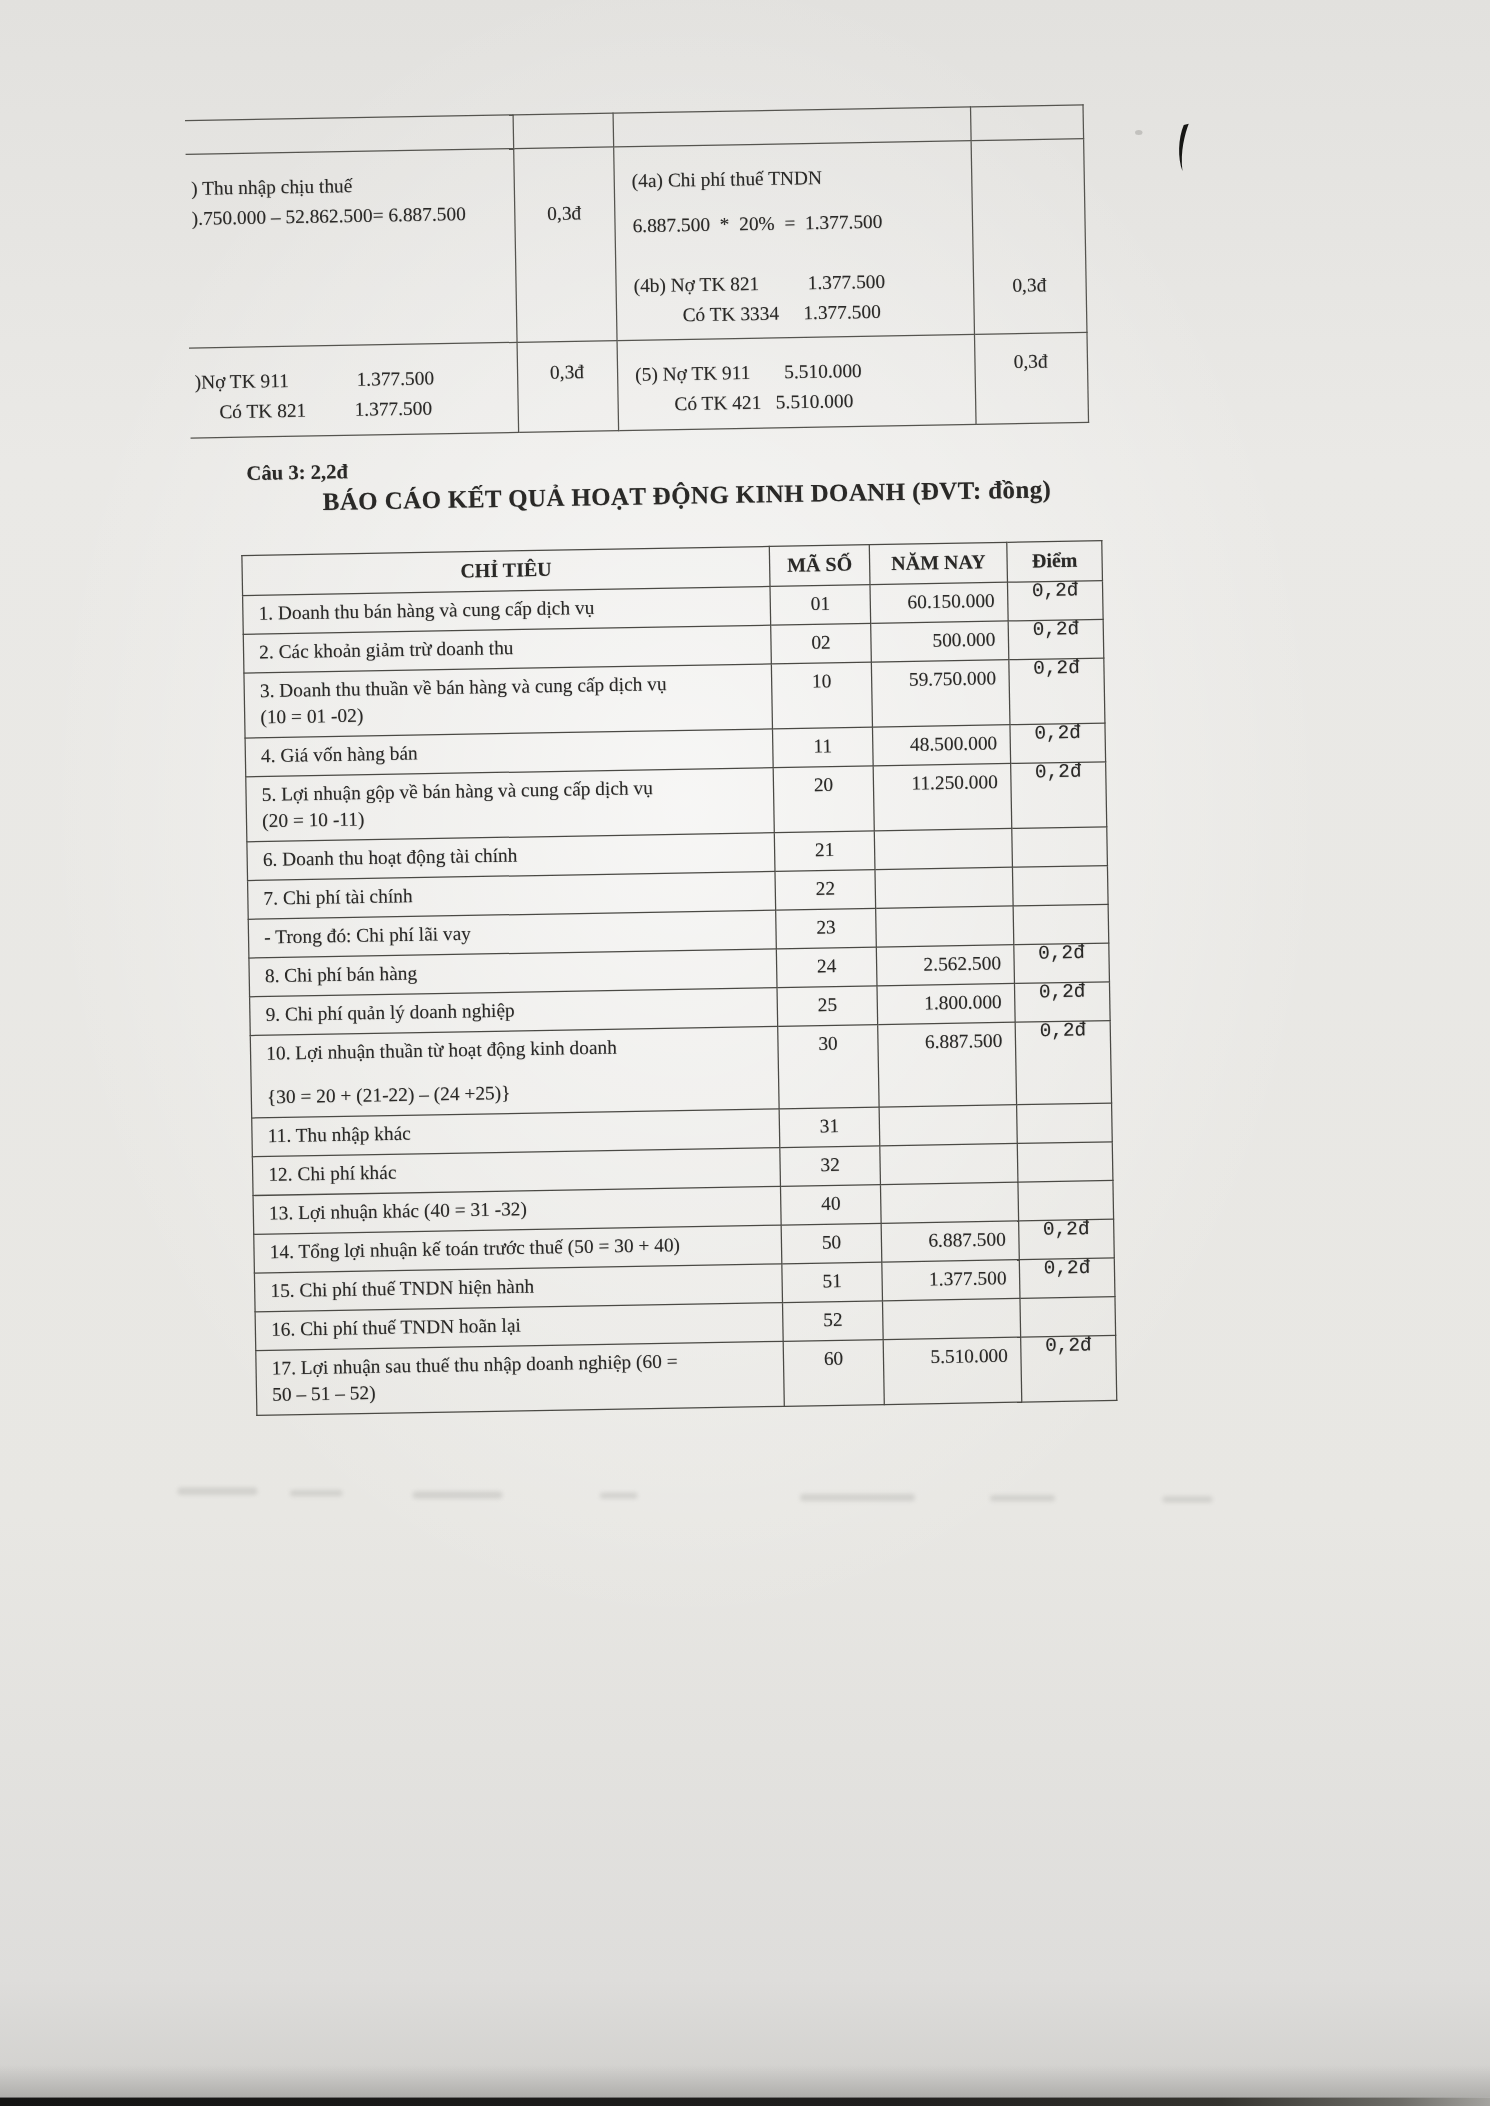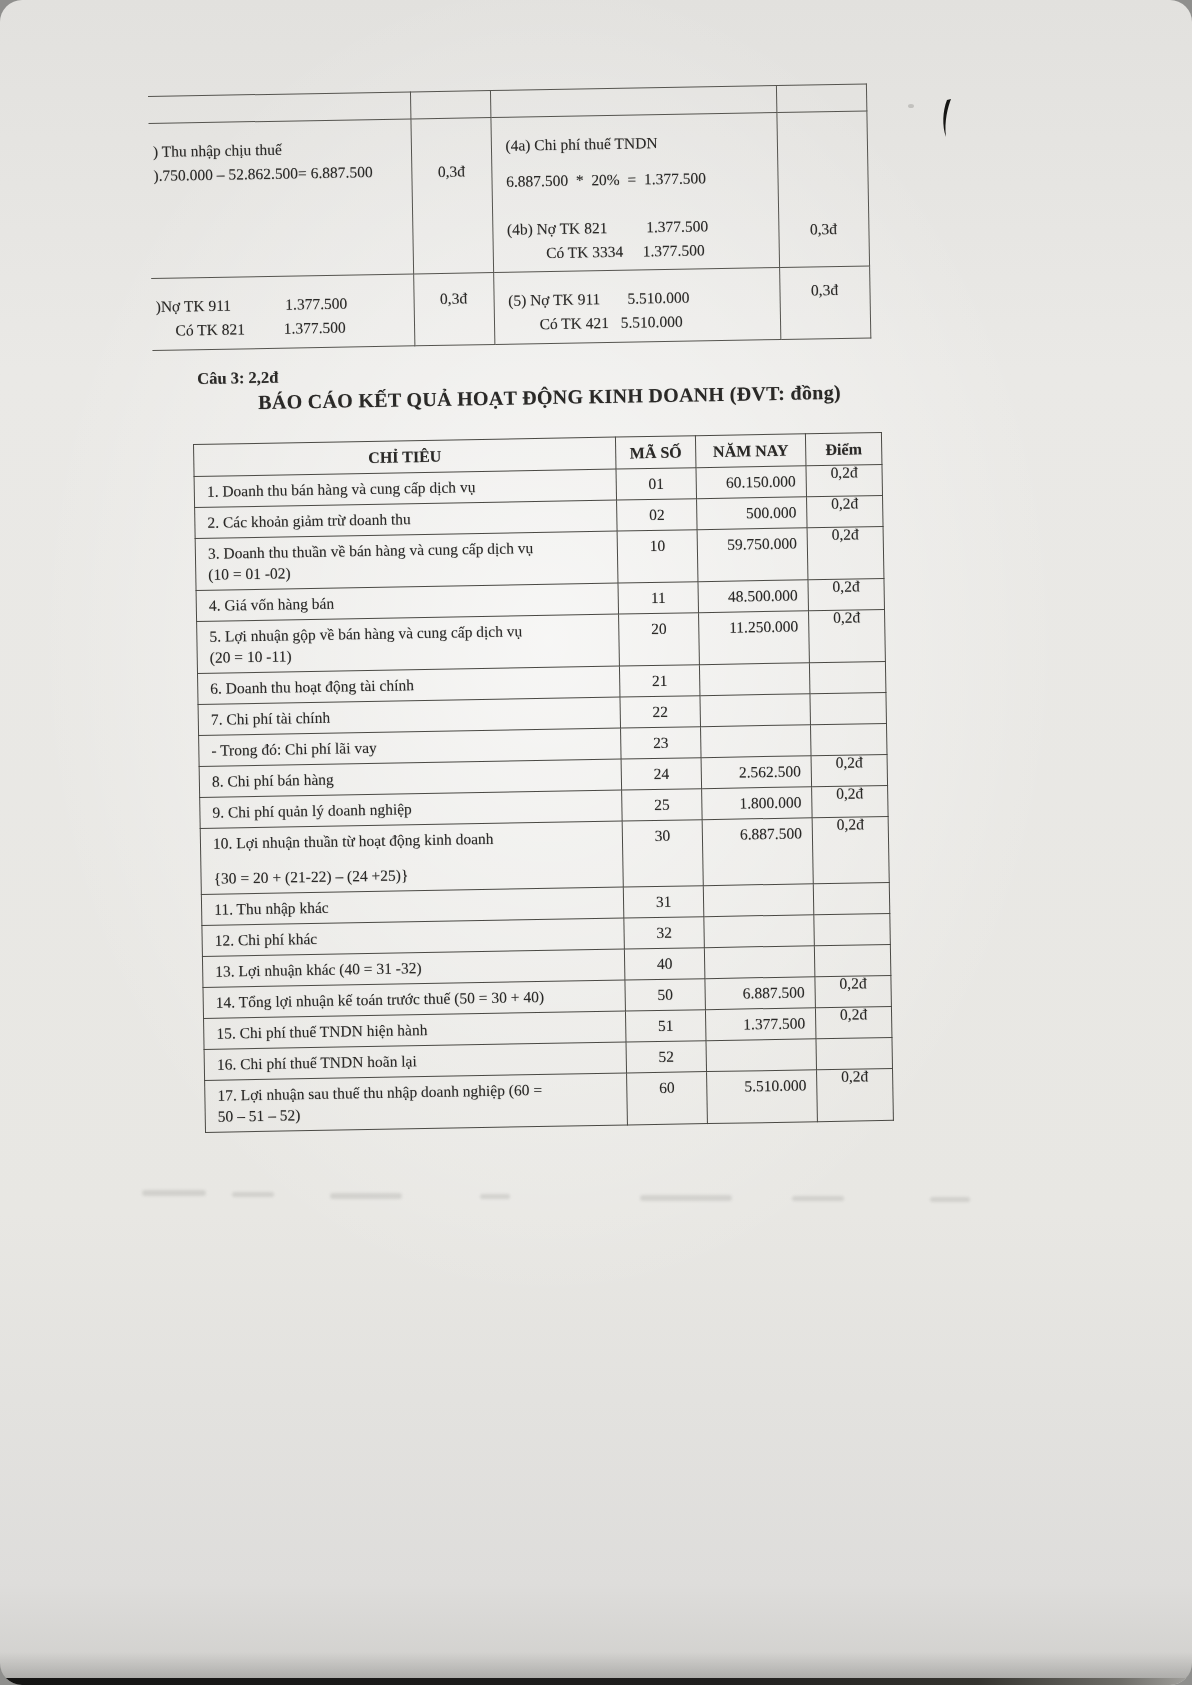--- a/index.html
+++ b/index.html
@@ -4,21 +4,20 @@
 <style>
   html,body{margin:0;padding:0;}
   body{background:#8f8f8d;font-family:"Liberation Serif","DejaVu Serif",serif;}
 
   .scan{
     position:relative;width:1192px;height:1685px;margin:0 auto;overflow:hidden;color:#2a2927;
     background:
       radial-gradient(ellipse 760px 980px at 46% 38%, rgba(255,255,255,.62), rgba(255,255,255,0) 68%),
       linear-gradient(180deg,#e2e1de 0%,#eae9e6 22%,#e8e7e3 72%,#dedddb 94%,#cfcecb 100%);
     text-shadow:0.2px 0.2px 0.7px rgba(50,48,45,.35);
-    border-radius:22px;
   }
   .tilt{transform:rotate(-1deg);transform-origin:0 0;}
 
   table{border-collapse:collapse;}
 
   
   .top-wrap{position:absolute;left:148px;top:96px;}
   .top-table td{border:1.4px solid #55544f;vertical-align:top;font-size:15.5px;}
   .top-table td.no-left{border-left:none;}
   .top-table tr.cut-row td{height:26px;padding:0;}
@@ -34,21 +33,21 @@
 
   
   .report-wrap{position:absolute;left:193px;top:444px;}
   .report{table-layout:fixed;width:688px;}
   .report th,.report td{border:1.4px solid #4a4944;vertical-align:top;font-size:15.5px;}
   .report th{font-weight:bold;font-size:16px;padding:5px 2px;text-align:center;line-height:21px;}
   .c-label{padding:4px 8px 5px 12px;line-height:21px;}
   .c-code{text-align:center;padding-top:4px;line-height:21px;}
   .c-amount{text-align:right;padding:4px 10px 0 0;line-height:21px;}
   .c-score{text-align:center;padding-top:2px;font-size:16px;line-height:21px;}
-  .c-score .sc{display:inline-block;transform:translateY(-6px);}
+  .c-score .sc{display:inline-block;transform:translateY(-6px);font-family:Liberation Mono, monospace;}
 
   
   .pen-mark{position:absolute;left:936px;top:97px;}
   .dot-mark{position:absolute;left:908px;top:104px;width:6px;height:4px;background:#6d6c68;opacity:.28;border-radius:50%;filter:blur(.5px);}
   .smudge{position:absolute;background:#8a8a86;opacity:.24;border-radius:3px;filter:blur(1.6px);}
   .sm1{left:142px;top:1190px;width:64px;height:6px;}
   .sm2{left:232px;top:1192px;width:42px;height:5px;}
   .sm3{left:330px;top:1193px;width:72px;height:6px;}
   .sm4{left:480px;top:1194px;width:30px;height:5px;}
   .sm5{left:640px;top:1195px;width:92px;height:6px;}

